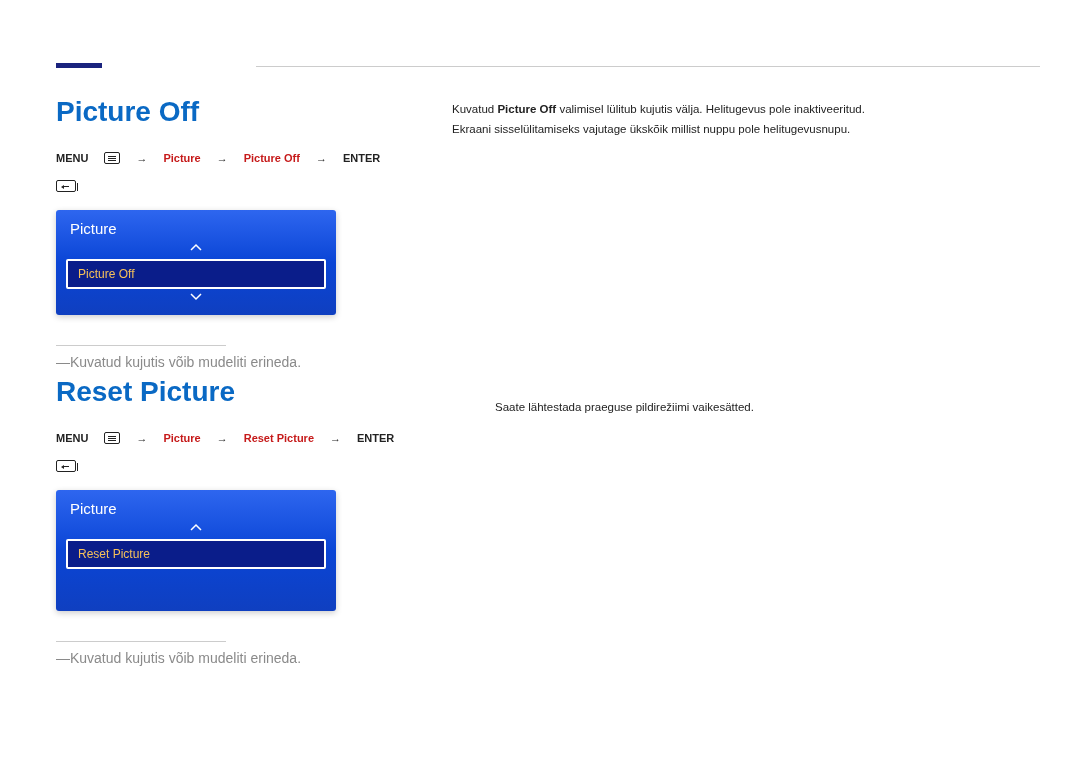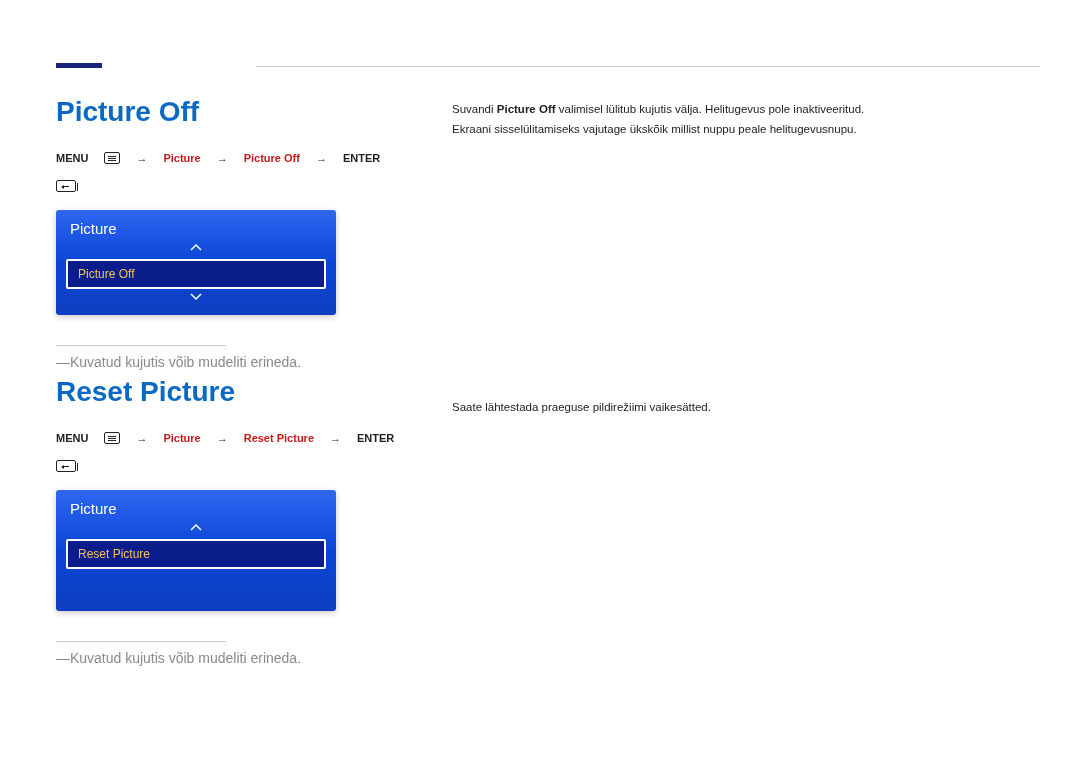--- a/index.html
+++ b/index.html
@@ -39,21 +39,21 @@
     width: 340px;
   }
   .right-col {
     position: absolute;
     left: 452px;
     right: 50px;
   }
   .section1-left { top: 96px; }
   .section1-right { top: 100px; }
   .section2-left { top: 376px; }
-  .section2-right { top: 398px; }
+  .section2-right { top: 398px; margin-left: 43px; }
   .section-title {
     font-size: 28px;
     font-weight: 600;
     color: #0a69c4;
     margin-bottom: 24px;
   }
   .menu-path {
     font-size: 11px;
     font-weight: 700;
     color: #222;
@@ -218,23 +218,23 @@
 
   <div class="footnote-rule"></div>
   <div class="footnote">
     <span class="footnote-dash">―</span>
     <span>Kuvatud kujutis võib mudeliti erineda.</span>
   </div>
 </div>
 
 <div class="right-col section1-right">
   <p class="desc">
-    <span>Suvandi </span><span class="bold">Picture Off</span><span> valimisel lülitub kujutis välja. Helitugevus pole inaktiveeritud.</span>
+    <span>Kuvatud </span><span class="bold">Picture Off</span><span> valimisel lülitub kujutis välja. Helitugevus pole inaktiveeritud.</span>
   </p>
-  <p class="desc">Ekraani sisselülitamiseks vajutage ükskõik millist nuppu peale helitugevusnupu.</p>
+  <p class="desc">Ekraani sisselülitamiseks vajutage ükskõik millist nuppu pole helitugevusnupu.</p>
 </div>
 
 <div class="left-col section2-left">
   <div class="section-title">Reset Picture</div>
 
   <div class="menu-path">
     <span>MENU</span>
     <span class="icon-box">
       <span class="icon-menu-inner">
           <span></span>

